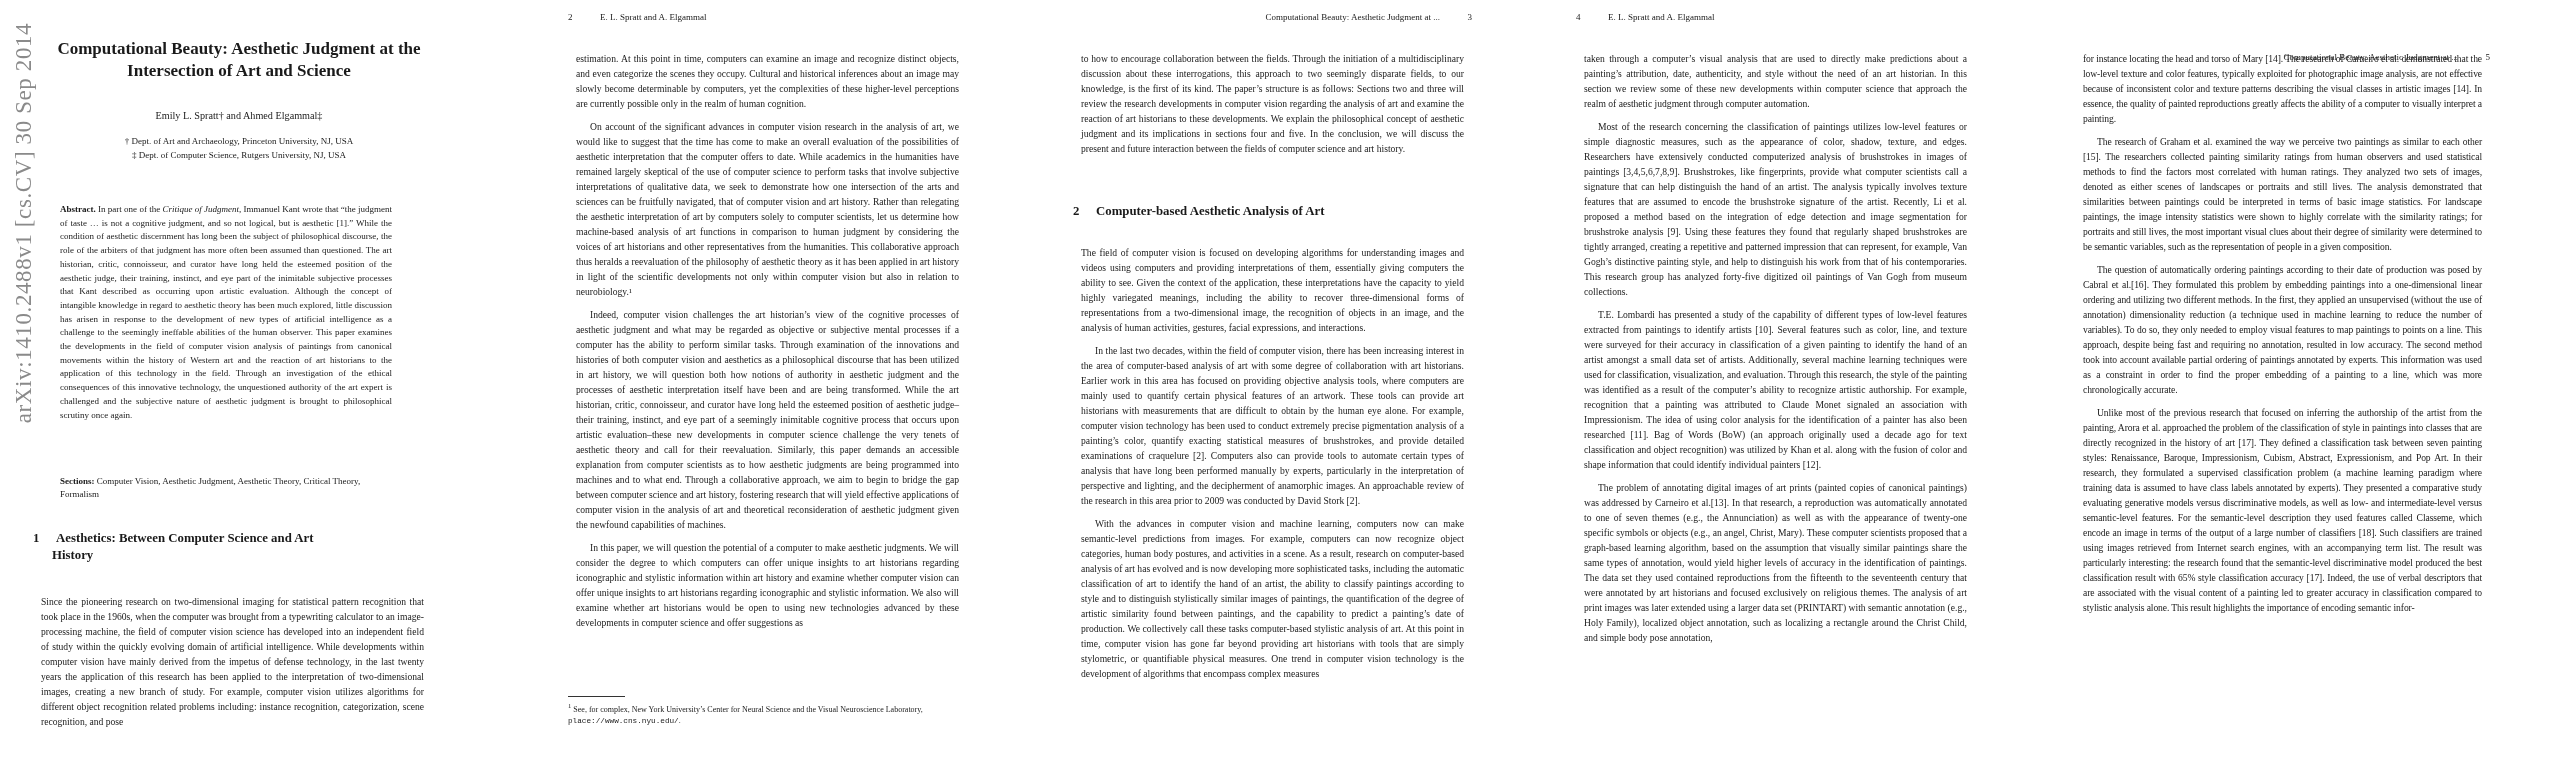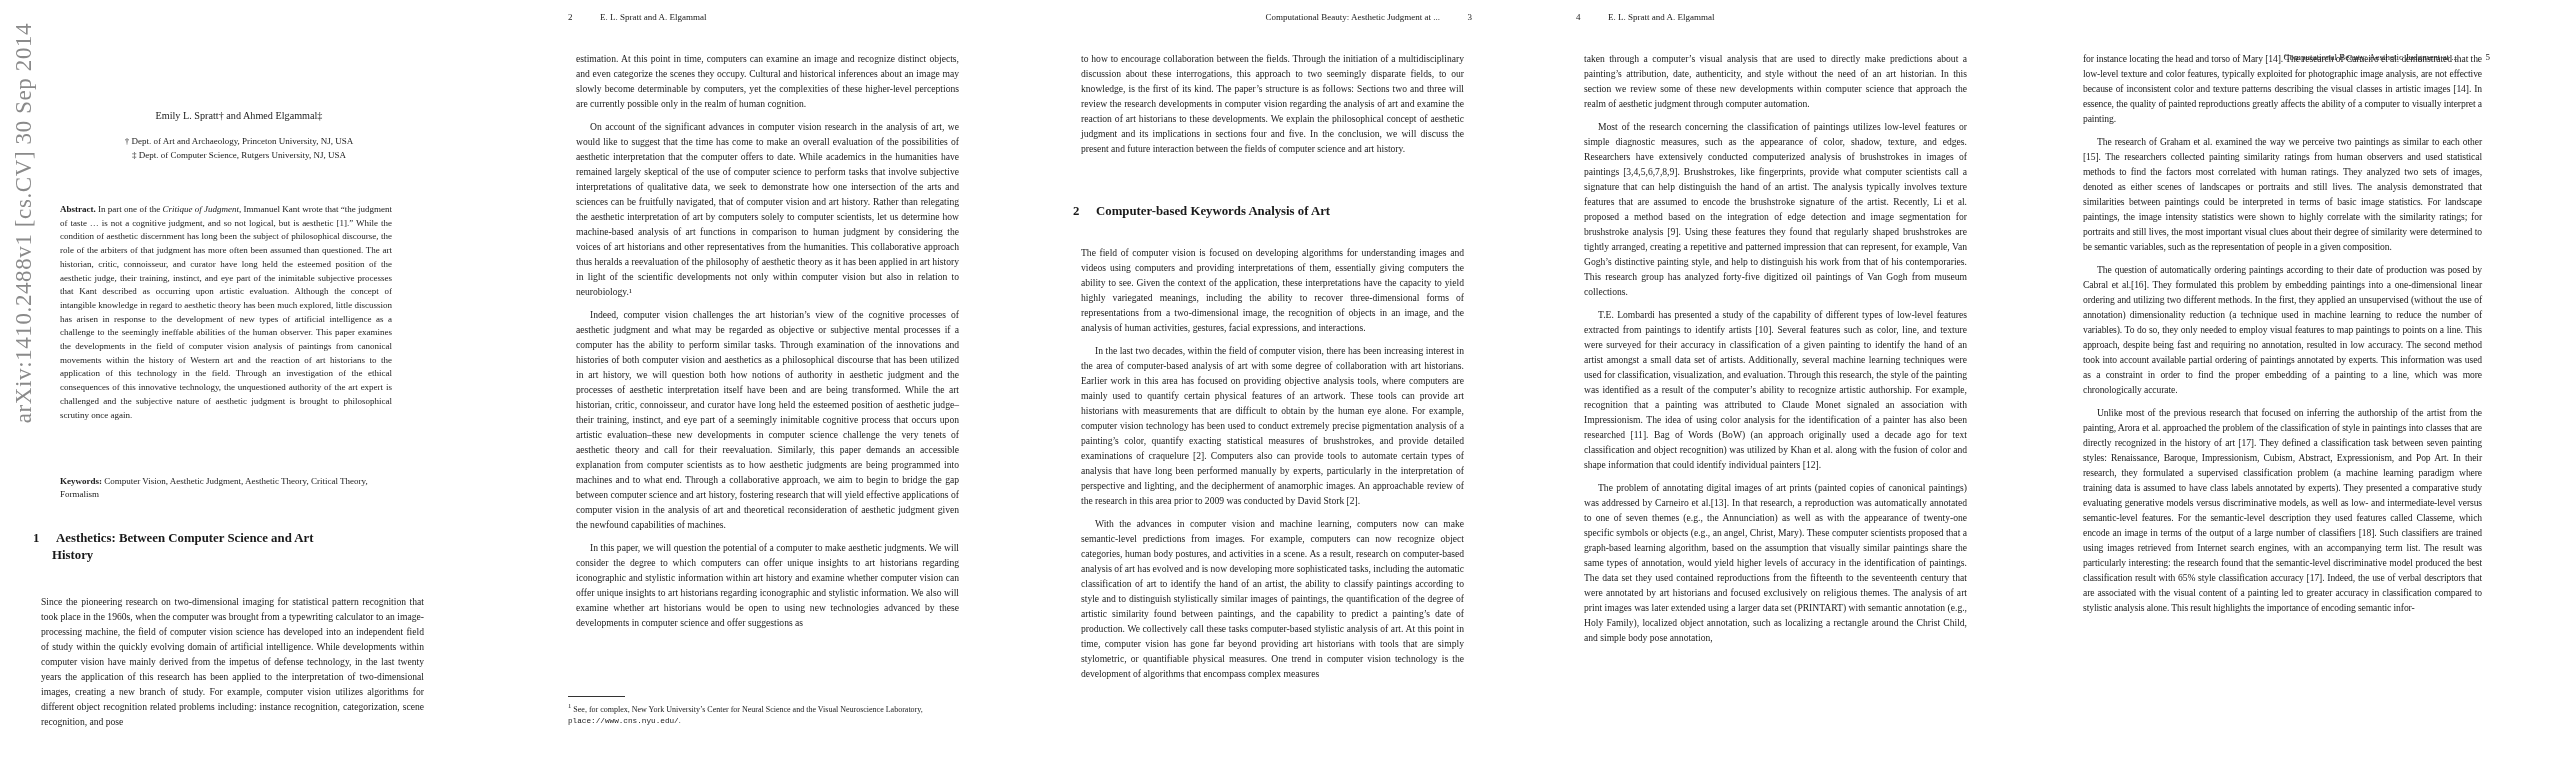--- a/index.html
+++ b/index.html
@@ -45,30 +45,31 @@
   .footnote { position: absolute; font-size: 8px; line-height: 11px; }
   .mono { font-family: "Liberation Mono", "DejaVu Sans Mono", monospace; font-size: 7.7px; }
 </style>
 </head>
 <body>
 
 <div class="page p1">
   <div class="arxiv">
       <span>arXiv:1410.2488v1  [cs.CV]  30 Sep 2014</span>
     </div>
+  <div class="title">Computational Beauty: Aesthetic Judgment at the Intersection of Art and Science</div>
   <div class="authors">Emily L. Spratt† and Ahmed Elgammal‡</div>
   <div class="affil affil1">† Dept. of Art and Archaeology, Princeton University, NJ, USA</div>
   <div class="affil affil2">‡ Dept. of Computer Science, Rutgers University, NJ, USA</div>
 
   <div class="abstract">
     <span class="b">Abstract.</span>
     <span>In part one of the </span><span class="i">Critique of Judgment</span><span>, Immanuel Kant wrote that “the judgment of taste … is not a cognitive judgment, and so not logical, but is aesthetic [1].” While the condition of aesthetic discernment has long been the subject of philosophical discourse, the role of the arbiters of that judgment has more often been assumed than questioned. The art historian, critic, connoisseur, and curator have long held the esteemed position of the aesthetic judge, their training, instinct, and eye part of the inimitable subjective processes that Kant described as occurring upon artistic evaluation. Although the concept of intangible knowledge in regard to aesthetic theory has been much explored, little discussion has arisen in response to the development of new types of artificial intelligence as a challenge to the seemingly ineffable abilities of the human observer. This paper examines the developments in the field of computer vision analysis of paintings from canonical movements within the history of Western art and the reaction of art historians to the application of this technology in the field. Through an investigation of the ethical consequences of this innovative technology, the unquestioned authority of the art expert is challenged and the subjective nature of aesthetic judgment is brought to philosophical scrutiny once again.</span>
   </div>
   <div class="keywords">
-    <span class="b">Keywords:</span>
+    <span class="b">Sections:</span>
     <span>Computer Vision, Aesthetic Judgment, Aesthetic Theory, Critical Theory, Formalism</span>
   </div>
 
   <div class="sec sec1">
     <span class="num">1</span><span>Aesthetics: Between Computer Science and Art</span><br>
     <span class="cont">History</span>
   </div>
 
   <div class="body" style="left:33px; top:586px; width:399px;">
     <p>Since the pioneering research on two-dimensional imaging for statistical pattern recognition that took place in the 1960s, when the computer was brought from a typewriting calculator to an image-processing machine, the field of computer vision science has developed into an independent field of study within the quickly evolving domain of artificial intelligence. While developments within computer vision have mainly derived from the impetus of defense technology, in the last twenty years the application of this research has been applied to the interpretation of two-dimensional images, creating a new branch of study. For example, computer vision utilizes algorithms for different object recognition related problems including: instance recognition, categorization, scene recognition, and pose</p>
@@ -93,21 +94,21 @@
 </div>
 
 <div class="page p3">
   <div class="runhead" style="left:0; width:399px; text-align:right;">
     <span>Computational Beauty: Aesthetic Judgment at ...</span><span class="pnum" style="text-align:right;">3</span>
   </div>
   <div class="body" style="left:0; top:43px; width:399px;">
     <p>to how to encourage collaboration between the fields. Through the initiation of a multidisciplinary discussion about these interrogations, this approach to two seemingly disparate fields, to our knowledge, is the first of its kind. The paper’s structure is as follows: Sections two and three will review the research developments in computer vision regarding the analysis of art and examine the reaction of art historians to these developments. We explain the philosophical concept of aesthetic judgment and its implications in sections four and five. In the conclusion, we will discuss the present and future interaction between the fields of computer science and art history.</p>
   </div>
   <div class="sec" style="left:0; top:203px; width:399px;">
-    <span class="num">2</span><span>Computer-based Keywords Analysis of Art</span>
+    <span class="num">2</span><span>Computer-based Aesthetic Analysis of Art</span>
   </div>
   <div class="body" style="left:0; top:237px; width:399px;">
     <p>The field of computer vision is focused on developing algorithms for understanding images and videos using computers and providing interpretations of them, essentially giving computers the ability to see. Given the context of the application, these interpretations have the capacity to yield highly variegated meanings, including the ability to recover three-dimensional forms of representations from a two-dimensional image, the recognition of objects in an image, and the analysis of human activities, gestures, facial expressions, and interactions.</p>
     <p class="ind">In the last two decades, within the field of computer vision, there has been increasing interest in the area of computer-based analysis of art with some degree of collaboration with art historians. Earlier work in this area has focused on providing objective analysis tools, where computers are mainly used to quantify certain physical features of an artwork. These tools can provide art historians with measurements that are difficult to obtain by the human eye alone. For example, computer vision technology has been used to conduct extremely precise pigmentation analysis of a painting’s color, quantify exacting statistical measures of brushstrokes, and provide detailed examinations of craquelure [2]. Computers also can provide tools to automate certain types of analysis that have long been performed manually by experts, particularly in the interpretation of perspective and lighting, and the decipherment of anamorphic images. An approachable review of the research in this area prior to 2009 was conducted by David Stork [2].</p>
     <p class="ind">With the advances in computer vision and machine learning, computers now can make semantic-level predictions from images. For example, computers can now recognize object categories, human body postures, and activities in a scene. As a result, research on computer-based analysis of art has evolved and is now developing more sophisticated tasks, including the automatic classification of art to identify the hand of an artist, the ability to classify paintings according to style and to distinguish stylistically similar images of paintings, the quantification of the degree of artistic similarity found between paintings, and the capability to predict a painting’s date of production. We collectively call these tasks computer-based stylistic analysis of art. At this point in time, computer vision has gone far beyond providing art historians with tools that are simply stylometric, or quantifiable physical measures. One trend in computer vision technology is the development of algorithms that encompass complex measures</p>
   </div>
 </div>
 
 <div class="page p4">
   <div class="runhead" style="left:0; width:399px;">

